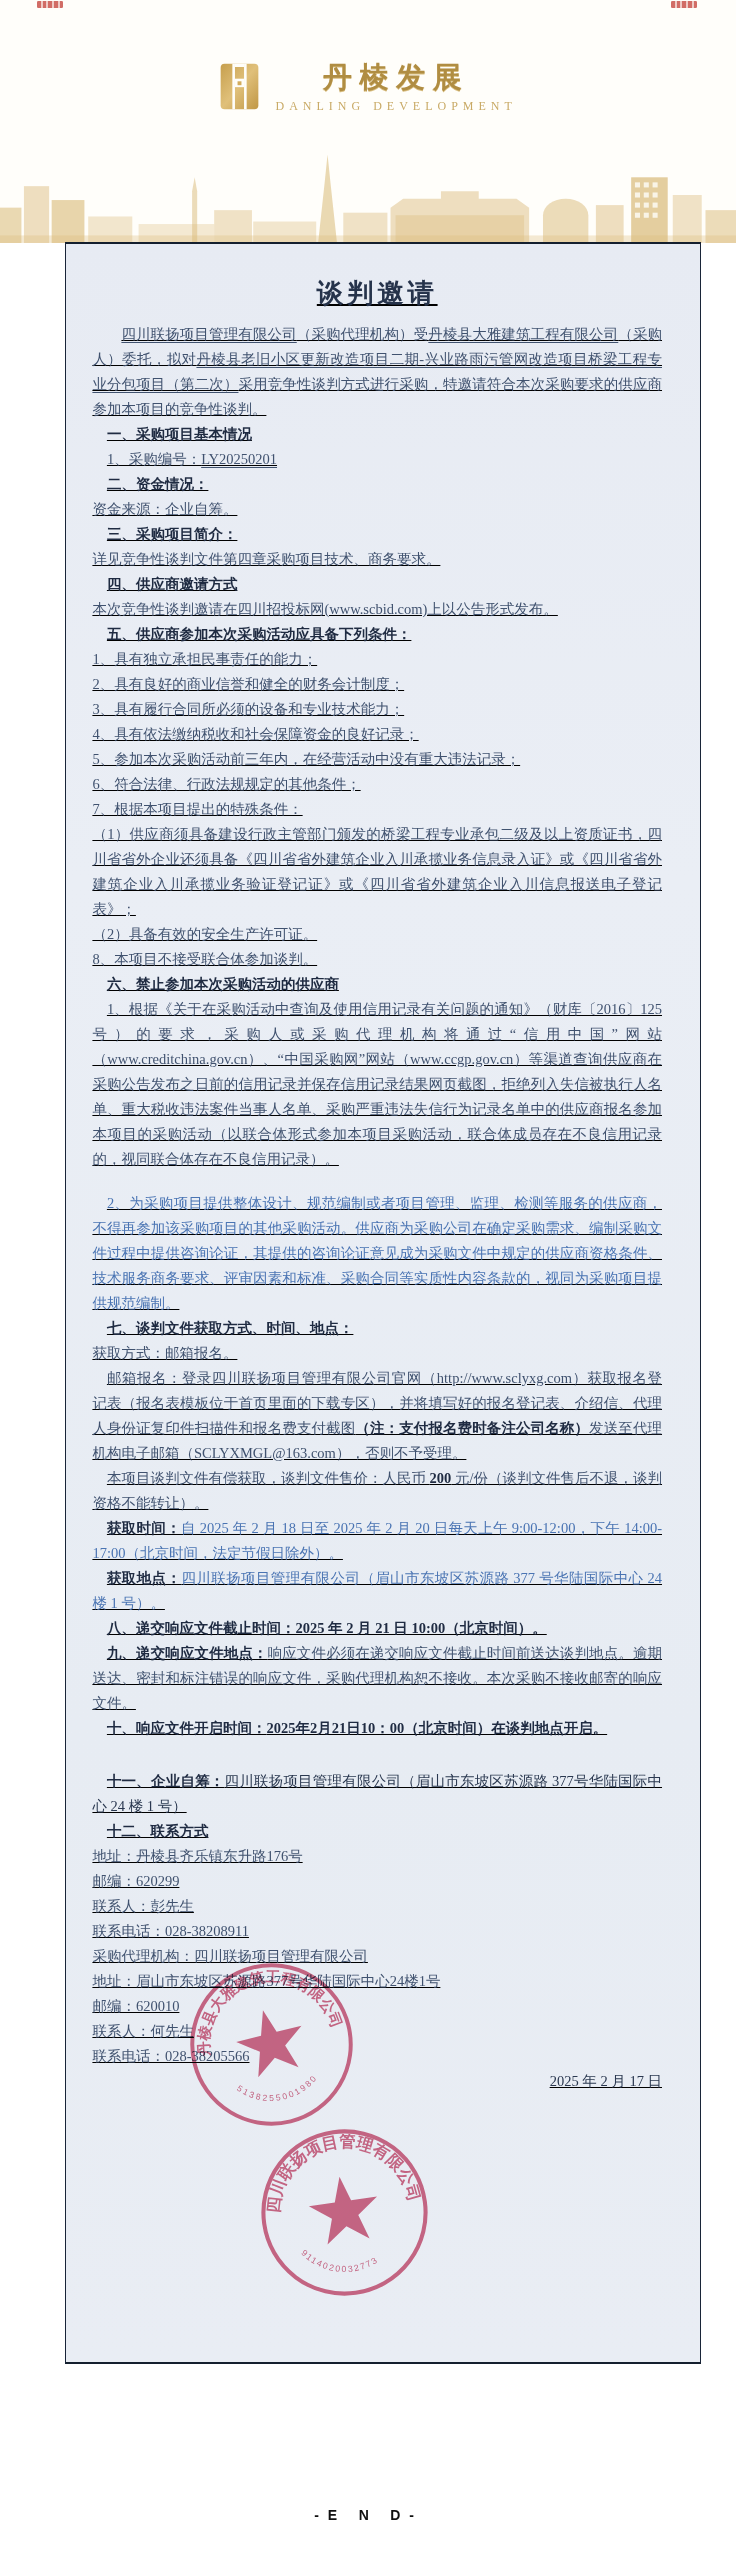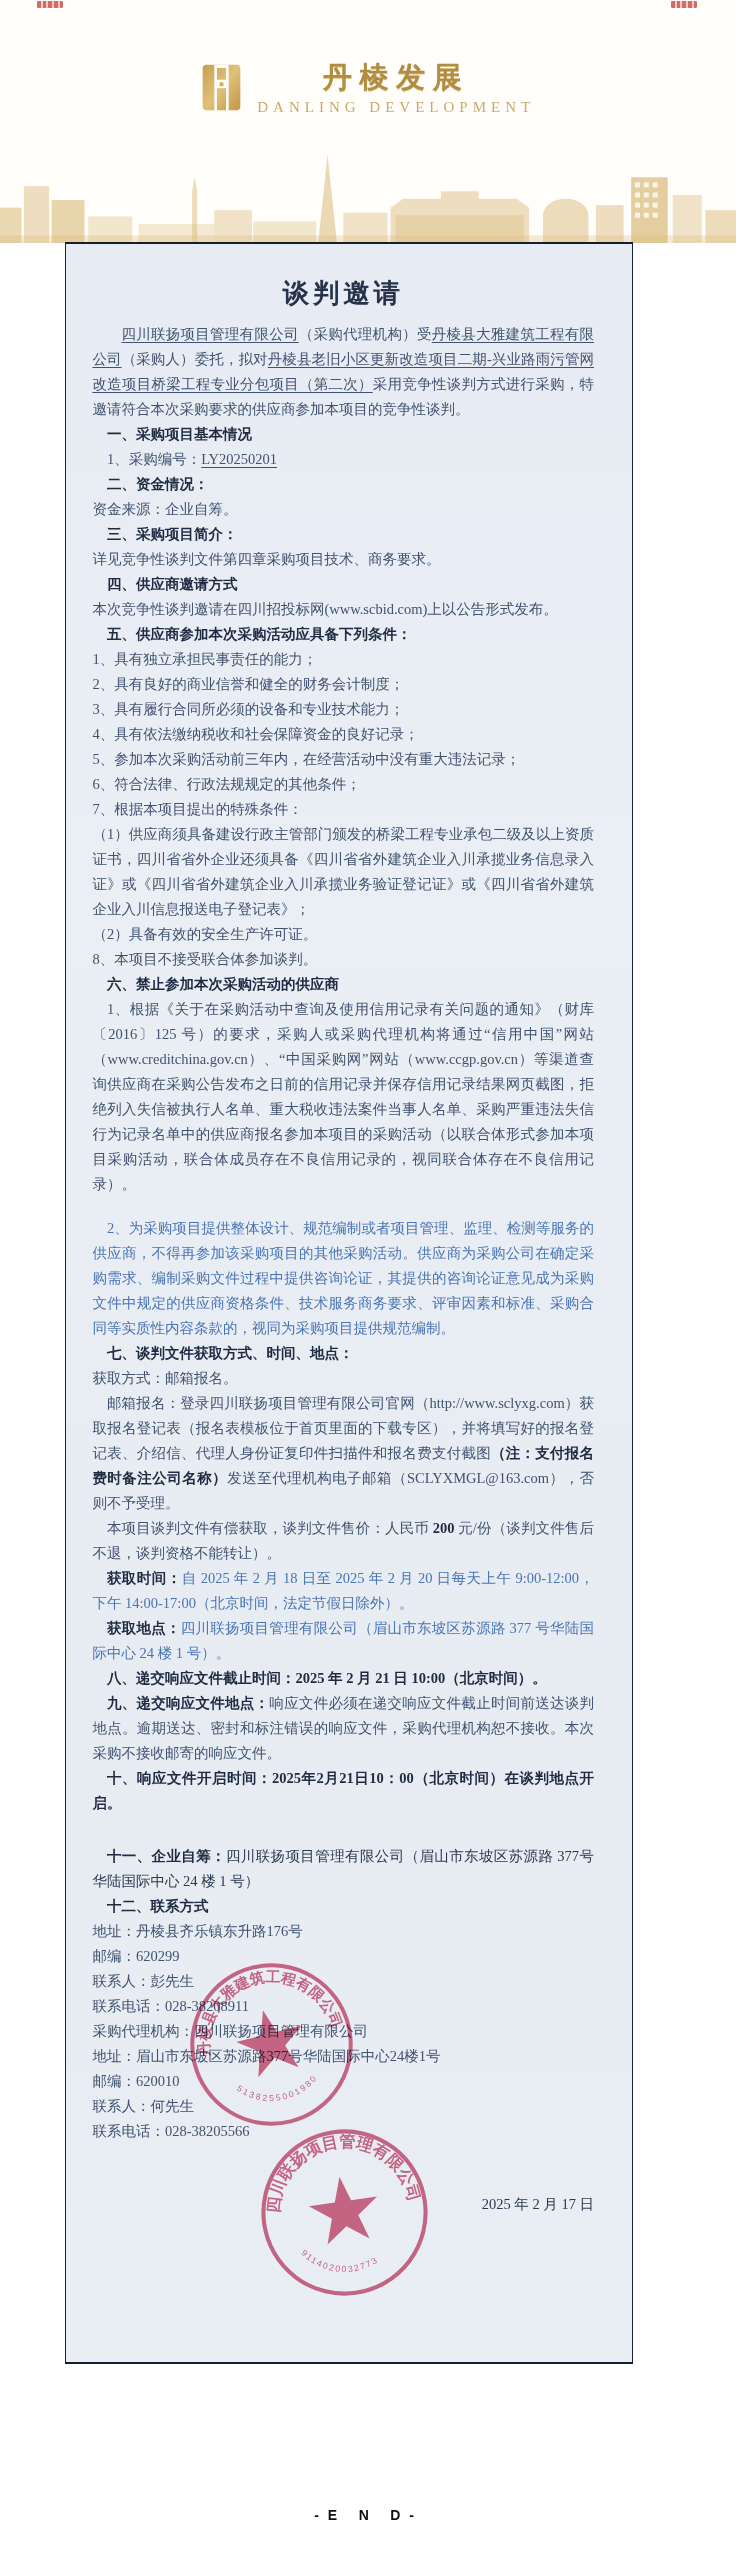--- a/index.html
+++ b/index.html
@@ -13,30 +13,31 @@
     background:repeating-linear-gradient(90deg,#c23c34 0 3.8px,#e8b9b4 3.8px 5.7px);}
   .corner-mark.left{left:37px;}
   .corner-mark.right{left:671px;}
   .logo-row{position:absolute;top:60px;left:0;width:100%;display:flex;justify-content:center;align-items:center;gap:16.4px;}
   .logo-textcol{display:flex;flex-direction:column;align-items:center;}
   .logo-title{
     font-size:29px;font-weight:700;letter-spacing:7.6px;color:#b08d42;line-height:1.2;
     text-shadow:0 0.6px 0 #d9bf83;
   }
   .logo-subtitle{
-    margin-top:3.8px;font-family:"Liberation Serif",serif;font-size:15px;letter-spacing:5px;color:#c9aa66;
+    margin-top:3.8px;font-family:"Liberation Serif",serif;font-size:12px;letter-spacing:5px;color:#c9aa66;
   }
   .skyline{position:absolute;left:0;top:147px;width:737px;height:96px;}
   
   .scan{
-    position:absolute;top:242px;left:65px;width:568px;height:2122px;box-sizing:border-box;
+    position:absolute;top:242px;left:65px;width:636px;height:2122px;box-sizing:border-box;
     background:linear-gradient(180deg,#e7ebf3 0%,#eaeef5 30%,#e7ecf3 70%,#e9edf4 100%);
     border-top:2.5px solid #141f2e;border-bottom:2.5px solid #141f2e;
     border-left:1.9px solid #182438;border-right:1.9px solid #182438;
     overflow:hidden;
+    text-decoration:underline;
   }
   .doc-body{padding:31.5px 38px 0 26.4px;}
   .doc-title{
     margin:0 0 11.3px 0;text-align:center;font-size:26.4px;font-weight:700;
     letter-spacing:3.8px;color:#26334b;
   }
   .line{margin:0;font-size:14.5px;line-height:25px;color:#40526f;text-align:justify;}
   .line.h{font-weight:700;color:#1f2b42;}
   .ind1{text-indent:1em;}
   .ind2{text-indent:2em;}
@@ -164,21 +165,21 @@
         <p class="line h ind1"><span>十二、联系方式</span></p>
         <p class="line p"><span>地址：丹棱县齐乐镇东升路176号</span></p>
         <p class="line p"><span>邮编：620299</span></p>
         <p class="line p"><span>联系人：彭先生</span></p>
         <p class="line p"><span>联系电话：028-38208911</span></p>
         <p class="line p"><span>采购代理机构：四川联扬项目管理有限公司</span></p>
         <p class="line p"><span>地址：眉山市东坡区苏源路377号华陆国际中心24楼1号</span></p>
         <p class="line p"><span>邮编：620010</span></p>
         <p class="line p"><span>联系人：何先生</span></p>
         <p class="line p"><span>联系电话：028-38205566</span></p>
-        <p class="line p" style="text-align: right; margin-top: 48px;"><span class="c-dark">2025 年 2 月 17 日</span></p>
+        <p class="line p" style="text-align: right;"><span class="c-dark">2025 年 2 月 17 日</span></p>
       </div>
   </div>
 
   <svg class="stamp stamp--buyer" viewBox="0 0 300 300">
     <circle cx="150" cy="150" r="139" fill="none" stroke="#cf5273" stroke-width="7"></circle>
     <path id="arcTop1" d="M40,150 A110,110 0 1 1 260,150" fill="none"></path>
     <path id="arcBot1" d="M56,188 A103,103 0 0 0 244,188" fill="none"></path>
     <text font-size="26" font-weight="700" fill="#cf5273" font-family="'Liberation Serif',serif">
       <textPath href="#arcTop1" startOffset="2%">丹棱县大雅建筑工程有限公司</textPath>
     </text>

